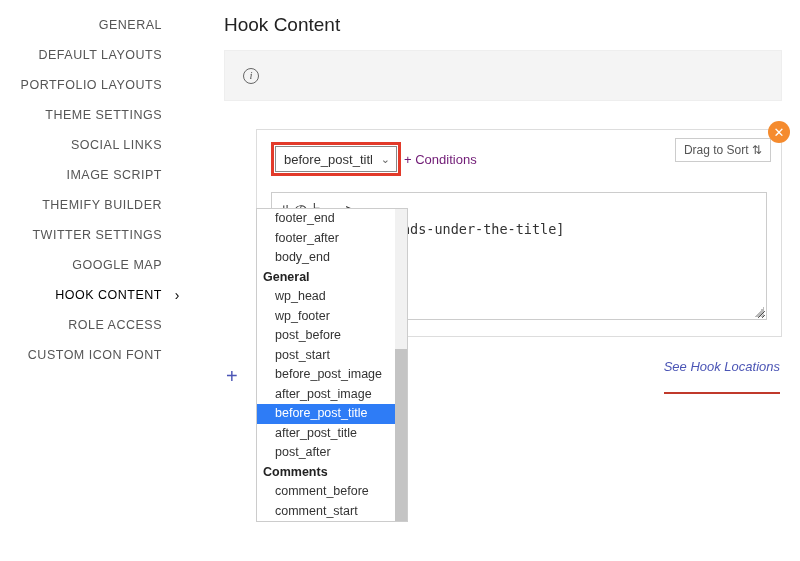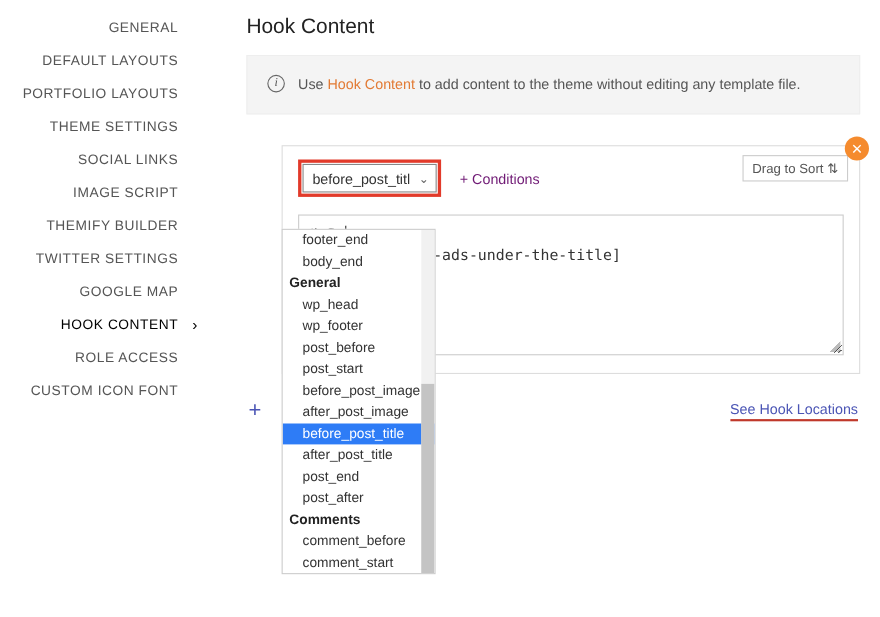--- a/index.html
+++ b/index.html
@@ -94,21 +94,21 @@
   .drag-sort {
     position: absolute;
     right: 10px;
     top: 8px;
     border: 1px solid #ccc;
     padding: 4px 8px;
     font-size: 12px;
     color: #555;
     background: #fff;
   }
-  .row1 { display: flex; align-items: center; gap: 17px; margin-bottom: 16px; }
+  .row1 { display: flex; align-items: center; gap: 3px; margin-bottom: 16px; }
   .select-wrap {
     border: 3px solid #e23a2a;
     padding: 1px;
     display: inline-block;
   }
   .fake-select {
     border: 1px solid #888;
     background: #fff;
     width: 122px;
     height: 26px;
@@ -151,29 +151,30 @@
     padding: 0 2px;
   }
   .plus {
     color: #4b55b5;
     font-size: 20px;
     font-weight: 300;
   }
   .see-locations {
     color: #4b55b5;
     font-size: 13px;
-    padding-bottom: 2px;
+    padding-bottom: 18px;
     border-bottom: 2px solid #c0392b;
+    font-style: italic;
   }
   
   .dropdown {
     position: absolute;
     left: 256px;
     top: 208px;
-    width: 140px;
+    width: 152px;
     background: #fff;
     border: 1px solid #ccc;
     font-size: 12.5px;
     line-height: 1.4;
     z-index: 5;
     max-height: 350px;
     overflow: hidden;
   }
   .dropdown .opt {
     padding: 1px 6px 1px 18px;
@@ -228,23 +229,20 @@
     </div>
     <div class="sidebar-item">ROLE ACCESS</div>
     <div class="sidebar-item">CUSTOM ICON FONT</div>
   </div>
 
   <div class="main">
     <h2 class="page-title">Hook Content</h2>
 
     <div class="info-box">
       <span class="info-icon">i</span>
-      <div>
-        <span>Use </span><a>Hook Content</a><span> to add content to the theme without editing any template file.</span>
-      </div>
     </div>
 
     <div class="panel-wrap">
       <div class="close-badge">✕</div>
       <div class="panel">
         <div class="drag-sort">Drag to Sort ⇅</div>
         <div class="row1">
           <span class="select-wrap">
             <span class="fake-select">
               <span class="sel-text">before_post_titl</span>
@@ -263,28 +261,28 @@
       <span class="see-locations">See Hook Locations</span>
     </div>
   </div>
 </div>
 
 <div class="dropdown" id="dropdown">
   <span class="arrow-up">▲</span>
   <div class="scrollbar"></div>
   <div class="thumb"></div>
 <div class="opt">footer_end</div>
+    <div class="opt">footer_after</div>
     <div class="opt">body_end</div>
     <div class="group">General</div>
     <div class="opt">wp_head</div>
     <div class="opt">wp_footer</div>
     <div class="opt">post_before</div>
     <div class="opt">post_start</div>
     <div class="opt">before_post_image</div>
     <div class="opt">after_post_image</div>
     <div class="opt selected">before_post_title</div>
     <div class="opt">after_post_title</div>
-    <div class="opt">post_end</div>
     <div class="opt">post_after</div>
     <div class="group">Comments</div>
     <div class="opt">comment_before</div>
     <div class="opt">comment_start</div>
   </div>
 
 </body></html>

